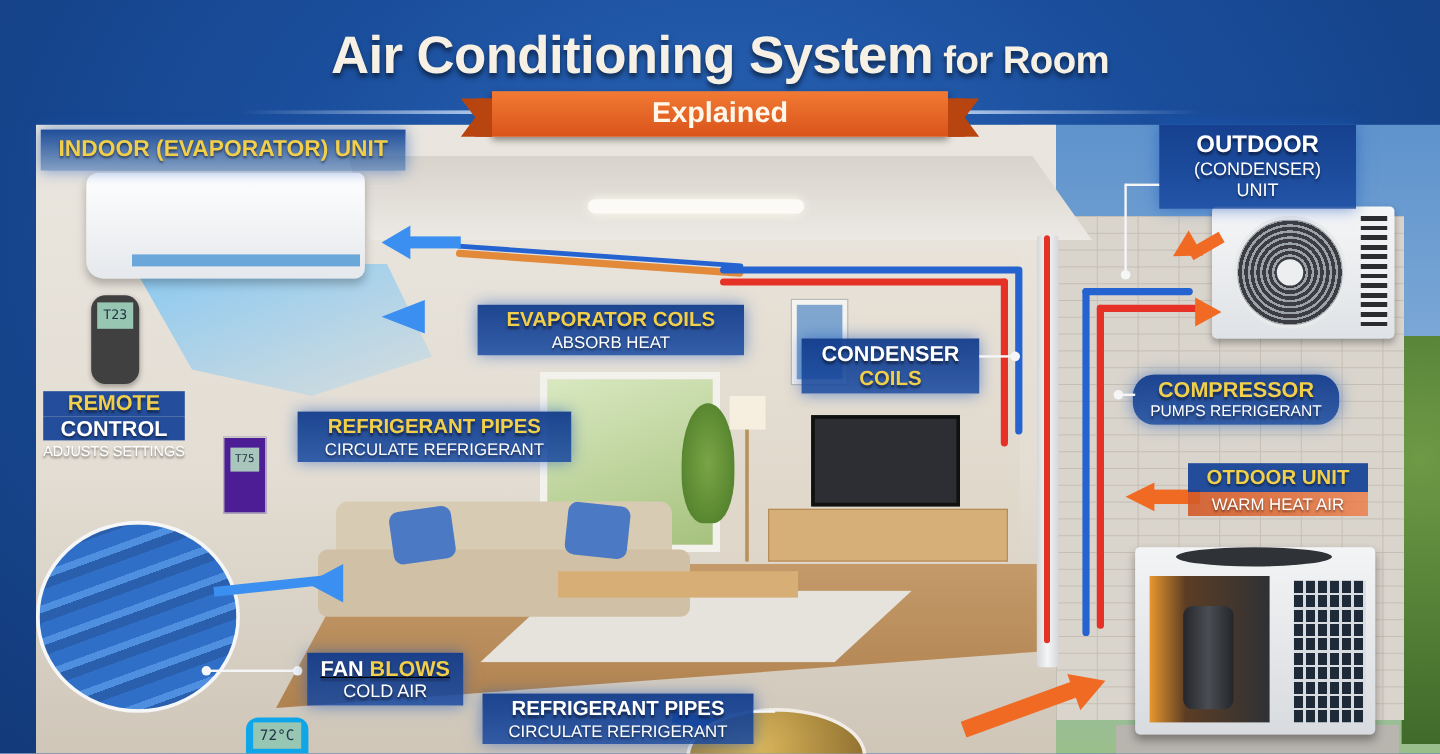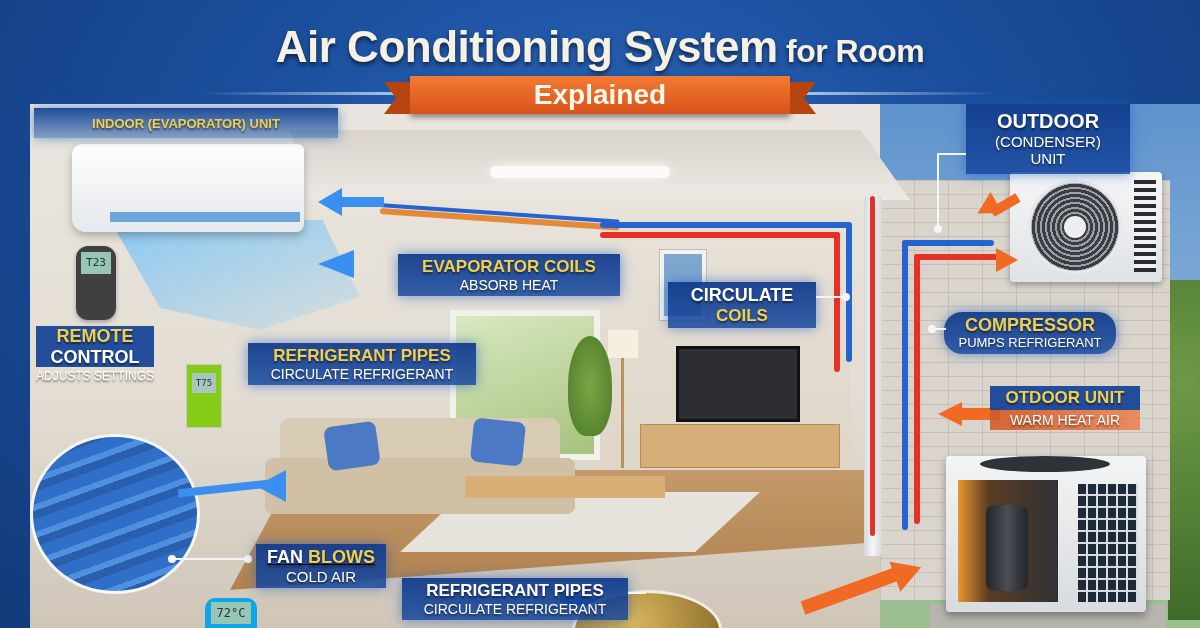--- a/index.html
+++ b/index.html
@@ -13,21 +13,21 @@
     
     .title {
       position: absolute; left: 0; top: 22px; width: 1200px; text-align: center;
       color: #f6f1e4; font-weight: 700; font-size: 44px; letter-spacing: -0.5px;
       text-shadow: 0 3px 4px rgba(0,0,0,0.55);
     }
     .title .small { font-size: 32px; }
     .ribbon {
       position: absolute; left: 410px; top: 76px; width: 380px; height: 38px;
       background: linear-gradient(#f27a33, #d9531a);
-      color: #fff7ea; font-weight: 700; font-size: 28px; text-align: center; line-height: 38px;
+      color: #fff7ea; font-weight: 700; font-size: 24px; text-align: center; line-height: 38px;
       box-shadow: 0 3px 6px rgba(0,0,0,0.45);
     }
     .ribbon:before, .ribbon:after {
       content: ""; position: absolute; top: 6px; width: 0; height: 0;
       border-top: 16px solid #b8440f; border-bottom: 16px solid #b8440f;
     }
     .ribbon:before { left: -26px; border-left: 12px solid transparent; border-right: 14px solid #b8440f; }
     .ribbon:after { right: -26px; border-right: 12px solid transparent; border-left: 14px solid #b8440f; }
     .glow-line {
       position: absolute; top: 92px; height: 3px; background: linear-gradient(90deg, rgba(255,255,255,0), rgba(220,235,255,0.8));
@@ -106,21 +106,21 @@
     .airflow {
       position: absolute; left: 110px; top: 220px; width: 250px; height: 110px;
       background: linear-gradient(160deg, rgba(120,195,245,0.85), rgba(160,215,250,0.2));
       clip-path: polygon(0 0, 85% 0, 100% 70%, 60% 100%, 20% 80%);
     }
     .remote {
       position:absolute; left:76px; top:246px; width:40px; height:74px; background:#404040; border-radius:12px;
       box-shadow: 0 2px 4px rgba(0,0,0,0.3);
     }
     .remote-screen { position:absolute; left:5px; top:6px; width:30px; height:22px; background:#97c7b3; font-size:11px; color:#234; text-align:center; line-height:22px; font-family:"DejaVu Sans Mono", monospace; }
-    .thermostat { position:absolute; left:186px; top:364px; width:36px; height:64px; background:#84cc16; border:1px solid #c9c9c6; }
+    .thermostat { position:absolute; left:186px; top:364px; width:36px; height:64px; background:#4c1d95; border:1px solid #c9c9c6; }
     .thermo-screen { position:absolute; left:5px; top:8px; width:24px; height:20px; background:#a9c6bd; font-size:9px; text-align:center; line-height:20px; color:#234; font-family:"DejaVu Sans Mono", monospace; }
     .remote2 { position:absolute; left:205px; top:598px; width:52px; height:30px; background:#0ea5e9; border-radius:10px 10px 0 0; }
     .remote2-screen { position:absolute; left:6px; top:4px; width:40px; height:22px; background:#97c7b3; font-size:12px; text-align:center; line-height:22px; color:#234; font-family:"DejaVu Sans Mono", monospace; }
 
     
     .coil-circle {
       position:absolute; left:30px; top:434px; width:170px; height:160px; border-radius:50%;
       border: 3px solid #f4f6f8; overflow:hidden;
       background: repeating-linear-gradient(160deg, #2f6fc7 0 12px, #4e8fe0 12px 18px, #2a5fae 18px 26px);
     }
@@ -257,41 +257,41 @@
 <div class="arrow" style="left:256px; top:470px; border-left:30px solid #3b8ff0; border-top:16px solid transparent; border-bottom:16px solid transparent; transform:scaleX(-1);"></div>
 <div class="arrow-body" style="left:990px; top:200px; width:30px; height:10px; background:#f06a24; transform:rotate(-30deg);"></div>
 <div class="arrow" style="left:976px; top:196px; border-right:22px solid #f06a24; border-top:12px solid transparent; border-bottom:12px solid transparent; transform:rotate(-30deg);"></div>
 <div class="arrow" style="left:996px; top:248px; border-left:22px solid #f06a24; border-top:12px solid transparent; border-bottom:12px solid transparent;"></div>
 <div class="arrow-body" style="left:960px; top:408px; width:40px; height:12px; background:#f06a24;"></div>
 <div class="arrow" style="left:938px; top:402px; border-right:24px solid #f06a24; border-top:12px solid transparent; border-bottom:12px solid transparent;"></div>
 <div class="arrow-body" style="left:800px; top:584px; width:100px; height:14px; background:#f06a24; transform:rotate(-20deg);"></div>
 <div class="arrow" style="left:894px; top:556px; border-left:28px solid #f06a24; border-top:16px solid transparent; border-bottom:16px solid transparent; transform:rotate(-20deg);"></div>
 
 <div class="label" style="left:34px; top:108px; width:304px; background:linear-gradient(180deg, rgba(20,70,150,0.95), rgba(30,90,170,0.5)); padding:6px 10px;">
-  <span class="y" style="font-size:13px;">INDOOR (EVAPORATOR) UNIT</span>
+  <span class="y" style="font-size:19px;">INDOOR (EVAPORATOR) UNIT</span>
 </div>
 
 <div class="label" style="left:398px; top:254px; width:222px;">
   <div class="y" style="font-size:17px;">EVAPORATOR COILS</div>
   <div class="w" style="font-size:14px; font-weight:400;">ABSORB HEAT</div>
 </div>
 
 <div class="label" style="left:30px; top:326px; width:130px; background:transparent; box-shadow:none; padding:0;">
   <div class="y" style="font-size:18px; background:rgba(20,65,150,0.92); margin:0 6px;">REMOTE</div>
   <div class="w" style="font-size:18px; background:rgba(20,65,150,0.92); margin:0 6px;">CONTROL</div>
   <div class="w" style="font-size:12px; font-weight:400; margin-top:3px;">ADJUSTS SETTINGS</div>
 </div>
 
 <div class="label" style="left:248px; top:343px; width:228px;">
   <div class="y" style="font-size:17px;">REFRIGERANT PIPES</div>
   <div class="w" style="font-size:14px; font-weight:400;">CIRCULATE REFRIGERANT</div>
 </div>
 
 <div class="label" style="left:668px; top:282px; width:148px;">
-  <div class="w" style="font-size:18px;">CIRCULATE</div>
+  <div class="w" style="font-size:18px;">CONDENSER</div>
   <div class="y" style="font-size:17px;">COILS</div>
 </div>
 <div class="leader" style="left:816px; top:296px; width:28px;"></div>
 <div class="dot" style="left:842px; top:293px;"></div>
 
 <div class="label" style="left:966px; top:104px; width:164px; padding:6px 10px;">
   <div class="w" style="font-size:20px;">OUTDOOR</div>
   <div class="w" style="font-size:15px; font-weight:400;">(CONDENSER) UNIT</div>
 </div>
 <div class="leader" style="left:938px; top:153px; width:28px;"></div>

